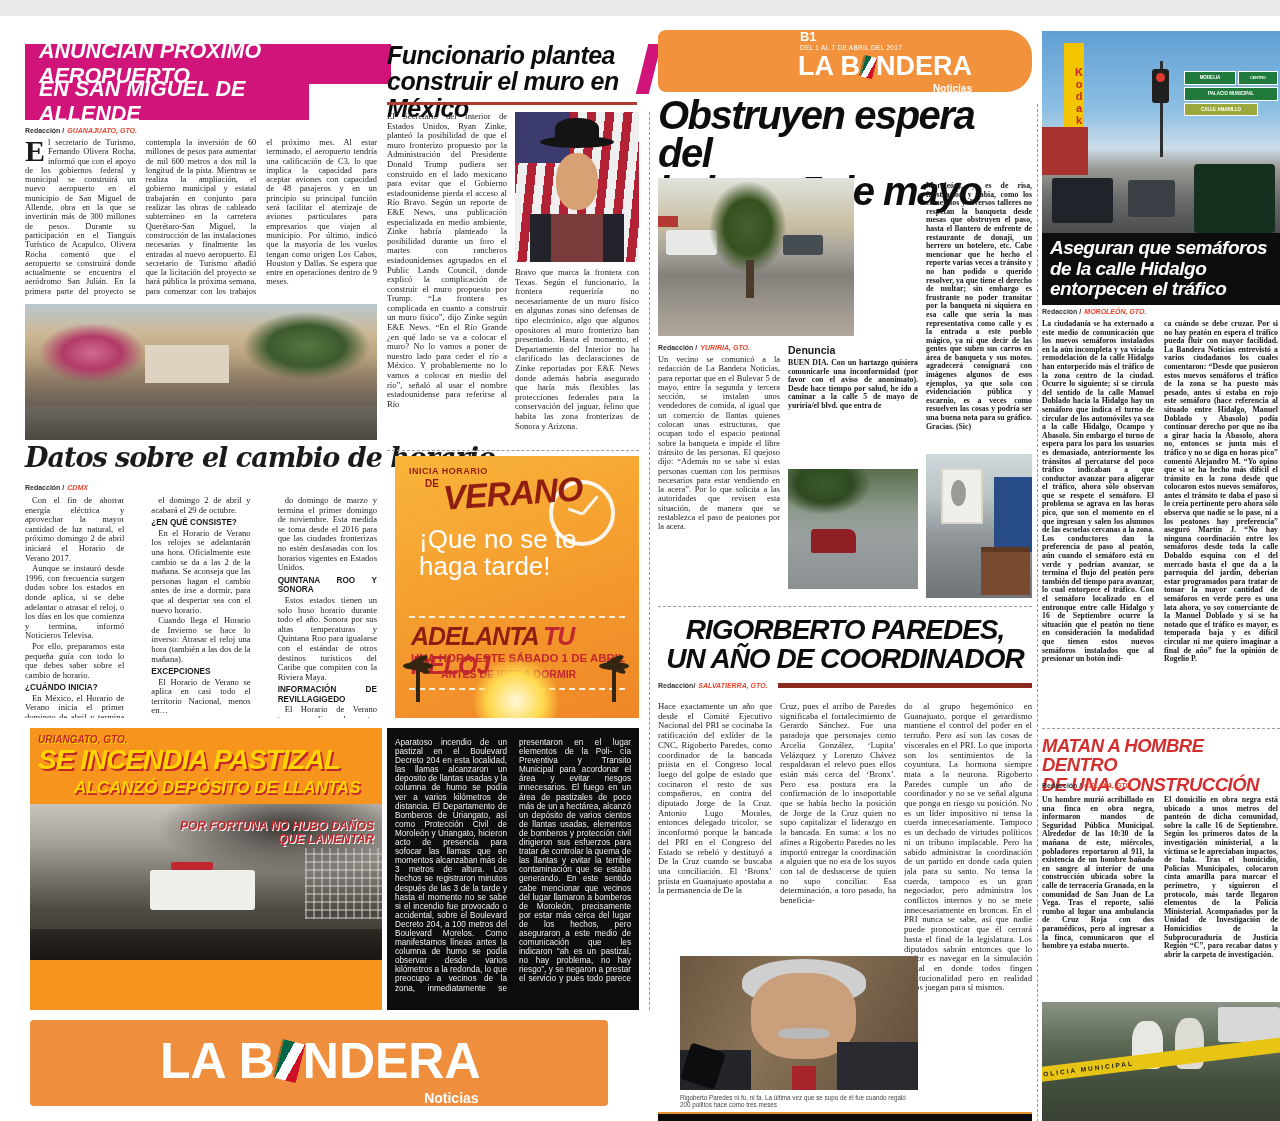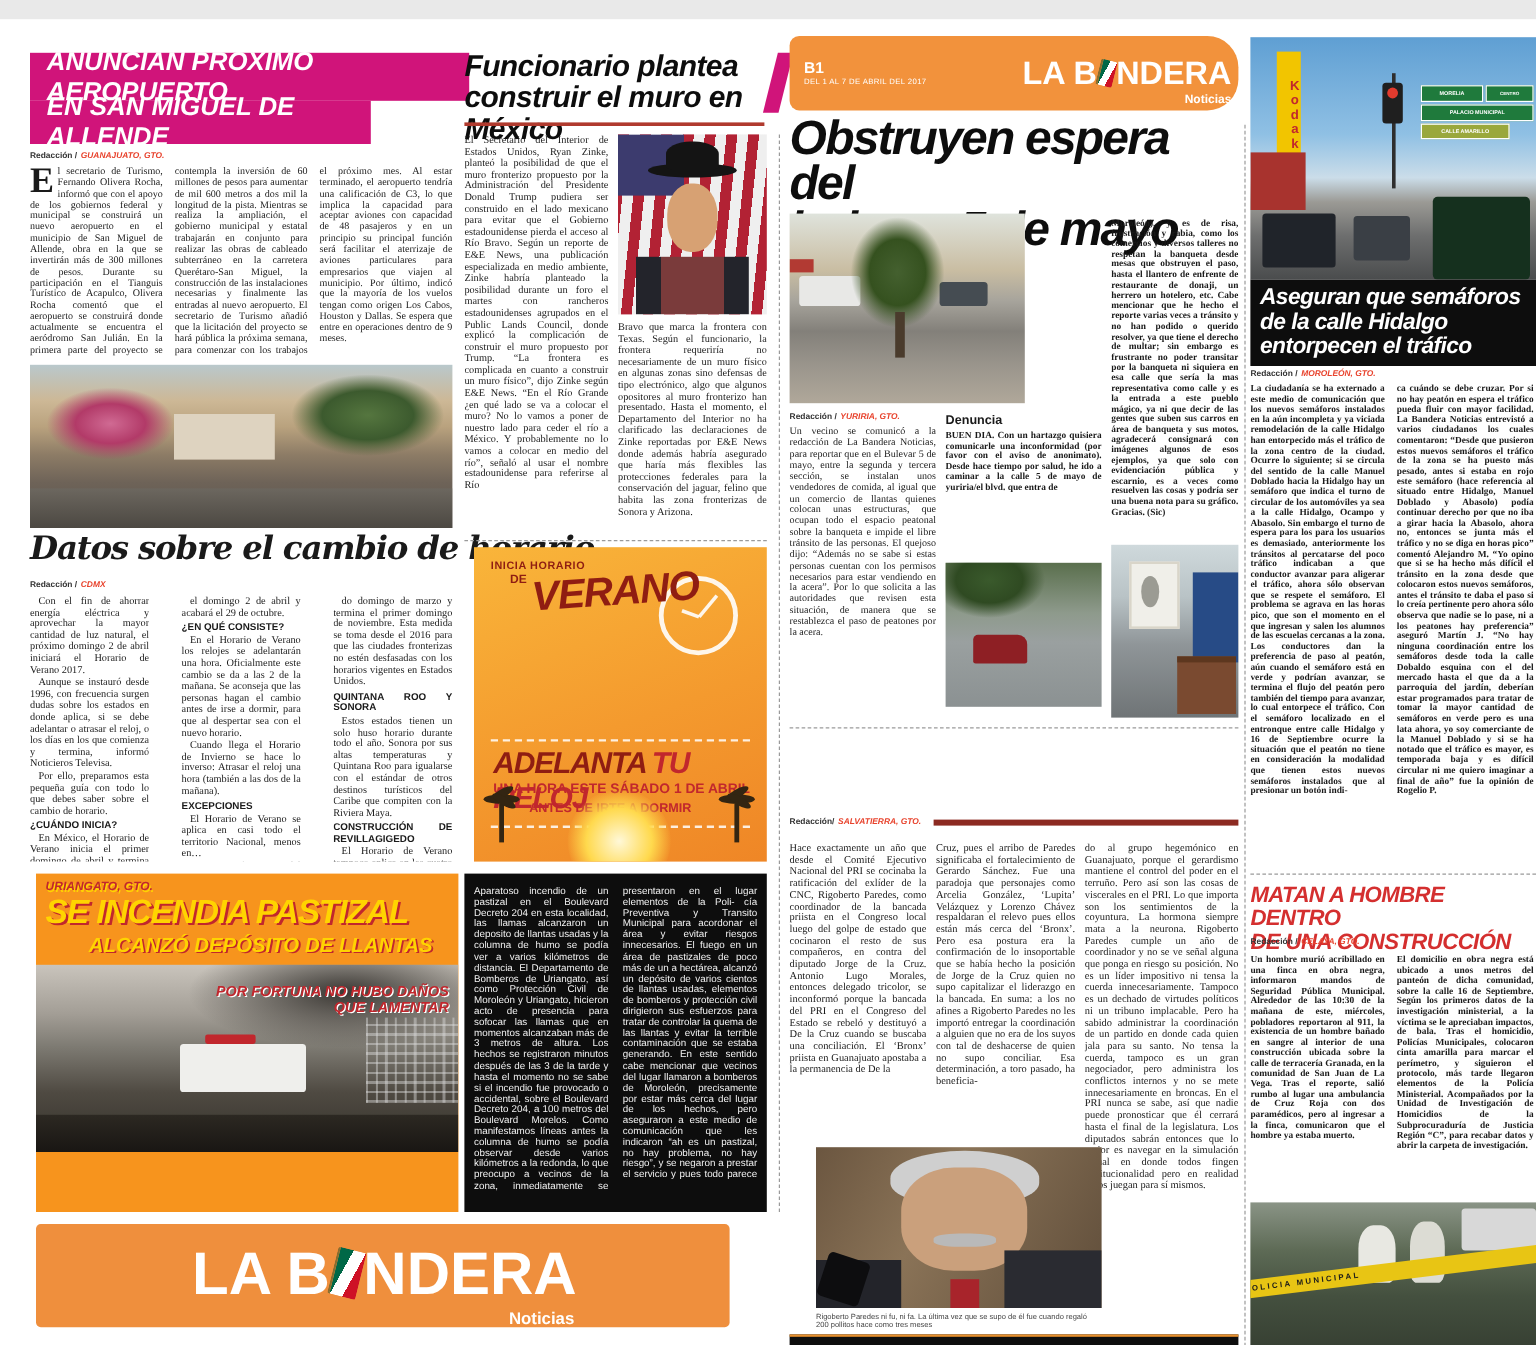--- a/index.html
+++ b/index.html
@@ -115,21 +115,21 @@
       <p class="para">Cuando llega el Horario de Invierno se hace lo inverso: Atrasar el reloj una hora (también a las dos de la mañana).</p>
       <p class="sub-h">EXCEPCIONES</p>
       <p class="para">El Horario de Verano se aplica en casi todo el territorio Nacional, menos en…</p>
       <p class="para">Municipios fronterizas del norte en los estados de Baja California, Chihuahua, Coahuila, Nuevo León, Tamaulipas.</p>
 
     </div>
     <div class="body-txt" style="width:110px;height:222px;font-size:8.6px;line-height:9.6px;">
       <p class="para">do domingo de marzo y termina el primer domingo de noviembre. Esta medida se toma desde el 2016 para que las ciudades fronterizas no estén desfasadas con los horarios vigentes en Estados Unidos.</p>
       <p class="sub-h">QUINTANA ROO Y SONORA</p>
       <p class="para">Estos estados tienen un solo huso horario durante todo el año. Sonora por sus altas temperaturas y Quintana Roo para igualarse con el estándar de otros destinos turísticos del Caribe que compiten con la Riviera Maya.</p>
-      <p class="sub-h">CONSTRUCCIÓN DE REVILLAGIGEDO</p>
+      <p class="sub-h">INFORMACIÓN DE REVILLAGIGEDO</p>
       <p class="para">El Horario de Verano tampoco aplica en las cuatro islas del Archipiélago de Revillagigedo (San Benedicto, Socorro, Roca Partida y Clarión), ubicado en el Estado de Colima.</p>
     </div>
   </div>
 
   <div class="abs hl" style="left:387px;top:26px;width:252px;font-size:25px;font-weight:700;line-height:1.05;">
     <div>Funcionario plantea</div>
     <div>construir el muro en México</div>
   </div>
   <div class="abs" style="left:387px;top:86px;width:250px;height:3px;background:#b03a2e;"></div>
   <div class="abs body-txt" style="left:387px;top:96px;width:120px;height:330px;font-size:8.6px;line-height:9.6px;">El Secretario del Interior de Estados Unidos, Ryan Zinke, planteó la posibilidad de que el muro fronterizo propuesto por la Administración del Presidente Donald Trump pudiera ser construido en el lado mexicano para evitar que el Gobierno estadounidense pierda el acceso al Río Bravo. Según un reporte de E&amp;E News, una publicación especializada en medio ambiente, Zinke habría planteado la posibilidad durante un foro el martes con rancheros estadounidenses agrupados en el Public Lands Council, donde explicó la complicación de construir el muro propuesto por Trump. “La frontera es complicada en cuanto a construir un muro físico”, dijo Zinke según E&amp;E News. “En el Río Grande ¿en qué lado se va a colocar el muro? No lo vamos a poner de nuestro lado para ceder el río a México. Y probablemente no lo vamos a colocar en medio del río”, señaló al usar el nombre estadounidense para referirse al Río</div>
@@ -146,20 +146,21 @@
   <div class="abs ad" style="left:395px;top:440px;width:244px;height:262px;">
     <div class="clock" style="right:24px;top:24px;width:58px;height:58px;">
       <i style="left:48%;top:12%;width:3px;height:40%;transform-origin:bottom;transform:rotate(40deg);"></i>
       <i style="left:48%;top:26%;width:3px;height:26%;transform-origin:bottom;transform:rotate(-70deg);"></i>
     </div>
     <div style="position:absolute;left:14px;top:10px;" class="kick">INICIA HORARIO</div>
     <div style="position:absolute;left:30px;top:18px;">
       <span class="de">DE</span>
       <span class="ver">VERANO</span>
     </div>
+    <div class="tag" style="position:absolute;left:24px;top:70px;">¡Que no se te haga tarde!</div>
     <div class="dsh" style="position:absolute;left:14px;top:160px;width:216px;"></div>
     <div style="position:absolute;left:16px;top:166px;">
       <span class="cta">ADELANTA</span>
       <span class="cta cta2">TU RELOJ</span>
     </div>
     <div class="l1" style="position:absolute;left:16px;top:196px;">UNA HORA ESTE SÁBADO 1 DE ABRIL</div>
     <div class="l2" style="position:absolute;left:46px;top:212px;">ANTES DE IRTE A DORMIR</div>
     <div class="dsh" style="position:absolute;left:14px;top:232px;width:216px;"></div>
     <div class="sun" style="left:78px;bottom:-26px;width:86px;height:86px;"></div>
     <div class="palm" style="left:8px;bottom:16px;">
@@ -174,21 +175,21 @@
         <i style="left:4px;top:-2px;width:22px;height:7px;transform:rotate(-30deg);"></i>
         <i style="left:6px;top:4px;width:22px;height:7px;transform:rotate(30deg);"></i>
     </div>
   </div>
 
   <div class="abs pink-slash" style="left:642px;top:28px;width:13px;height:50px;"></div>
 
   <div class="abs dash-v" style="left:649px;top:96px;height:898px;"></div>
   <div class="abs dash-v" style="left:1037px;top:88px;height:1028px;"></div>
 
-  <div class="abs masthead" style="left:658px;top:14px;width:374px;height:62px;">
+  <div class="abs masthead" style="left:658px;top:14px;width:374px;height:62px;flex-direction:column;">
     <div class="mast-left">
       <div class="mast-page">B1</div>
       <div class="mast-date">DEL 1 AL 7 DE ABRIL DEL 2017</div>
     </div>
     <div class="logo" style="margin-left:80px;font-size:27px;">
       <span>LA B</span>
       <span class="flag" style="width:12px;height:22px;"></span>
       <span>NDERA</span>
       <span class="nt" style="right:0;bottom:-12px;font-size:10px;">Noticias</span>
     </div>
@@ -223,20 +224,24 @@
     <div class="body-sm" style="height:266px;">Moroleón), y es de risa, frustración y rabia, como los comercios y diversos talleres no respetan la banqueta desde mesas que obstruyen el paso, hasta el llantero de enfrente de restaurante de donaji, un herrero un hotelero, etc. Cabe mencionar que he hecho el reporte varias veces a tránsito y no han podido o querido resolver, ya que tiene el derecho de multar; sin embargo es frustrante no poder transitar por la banqueta ni siquiera en esa calle que sería la mas representativa como calle y es la entrada a este pueblo mágico, ya ni que decir de las gentes que suben sus carros en área de banqueta y sus motos. agradecerá consignará con imágenes algunos de esos ejemplos, ya que solo con evidenciación pública y escarnio, es a veces como resuelven las cosas y podría ser una buena nota para su gráfico. Gracias. (Sic)</div>
     <div class="photo" style="position:relative;left:0;top:6px;width:106px;height:144px;background:linear-gradient(180deg,#cfd9dc 0%,#b9c3c6 30%,#8f9598 58%,#6f7476 100%);">
       <div style="right:0;top:16%;width:36%;height:52%;background:#274b86;"></div>
       <div style="left:14%;top:10%;width:36%;height:36%;background:#f0efe9;border:2px solid #d9d5c9;"></div>
       <div style="left:24%;top:18%;width:14%;height:18%;background:#9b9b93;border-radius:50%;"></div>
       <div style="right:2%;bottom:2%;width:46%;height:30%;background:#7a4a30;border-top:5px solid #5d371f;"></div>
     </div>
   </div>
   <div class="abs dash-h" style="left:658px;top:590px;width:374px;"></div>
 
+  <div class="abs hl" style="left:658px;top:600px;width:374px;font-size:28px;line-height:1.02;text-align:center;letter-spacing:-1px;">
+    <div>RIGORBERTO PAREDES,</div>
+    <div>UN AÑO DE COORDINADOR</div>
+  </div>
   <div class="abs" style="left:658px;top:666px;width:374px;display:flex;align-items:center;">
     <span class="dateline"><span>Redacción/</span><span class="place">SALVATIERRA, GTO.</span></span>
     <span style="flex:1;height:5px;background:#8c2a21;margin-left:10px;"></span>
   </div>
   <div class="abs body-txt" style="left:658px;top:686px;width:114px;height:250px;font-size:8.7px;line-height:9.7px;">Hace exactamente un año que desde el Comité Ejecutivo Nacional del PRI se cocinaba la ratificación del exlíder de la CNC, Rigoberto Paredes, como coordinador de la bancada priista en el Congreso local luego del golpe de estado que cocinaron el resto de sus compañeros, en contra del diputado Jorge de la Cruz. Antonio Lugo Morales, entonces delegado tricolor, se inconformó porque la bancada del PRI en el Congreso del Estado se rebeló y destituyó a De la Cruz cuando se buscaba una conciliación. El ‘Bronx’ priista en Guanajuato apostaba a la permanencia de De la</div>
   <div class="abs body-txt" style="left:780px;top:686px;width:116px;height:250px;font-size:8.7px;line-height:9.7px;">Cruz, pues el arribo de Paredes significaba el fortalecimiento de Gerardo Sánchez. Fue una paradoja que personajes como Arcelia González, ‘Lupita’ Velázquez y Lorenzo Chávez respaldaran el relevo pues ellos están más cerca del ‘Bronx’. Pero esa postura era la confirmación de lo insoportable que se había hecho la posición de Jorge de la Cruz quien no supo capitalizar el liderazgo en la bancada. En suma: a los no afines a Rigoberto Paredes no les importó entregar la coordinación a alguien que no era de los suyos con tal de deshacerse de quien no supo conciliar. Esa determinación, a toro pasado, ha beneficia-</div>
   <div class="abs body-txt" style="left:904px;top:686px;width:128px;height:402px;font-size:8.7px;line-height:9.7px;">do al grupo hegemónico en Guanajuato, porque el gerardismo mantiene el control del poder en el terruño. Pero así son las cosas de viscerales en el PRI. Lo que importa son los sentimientos de la coyuntura. La hormona siempre mata a la neurona. Rigoberto Paredes cumple un año de coordinador y no se ve señal alguna que ponga en riesgo su posición. No es un líder impositivo ni tensa la cuerda innecesariamente. Tampoco es un dechado de virtudes políticos ni un tribuno implacable. Pero ha sabido administrar la coordinación de un partido en donde cada quien jala para su santo. No tensa la cuerda, tampoco es un gran negociador, pero administra los conflictos internos y no se mete innecesariamente en broncas. En el PRI nunca se sabe, así que nadie puede pronosticar que él cerrará hasta el final de la legislatura. Los diputados sabrán entonces que lo mejor es navegar en la simulación actual en donde todos fingen institucionalidad pero en realidad todos juegan para sí mismos.</div>
   <div class="photo" style="left:680px;top:940px;width:238px;height:134px;background:linear-gradient(120deg,#6b5640 0%,#8a7357 40%,#5f4d3a 100%);">
     <div style="left:26%;top:2%;width:52%;height:34%;background:#cfcfcf;border-radius:50% 50% 40% 40%;"></div>
     <div style="left:30%;top:13%;width:44%;height:64%;background:#caa07c;border-radius:42%;"></div>

